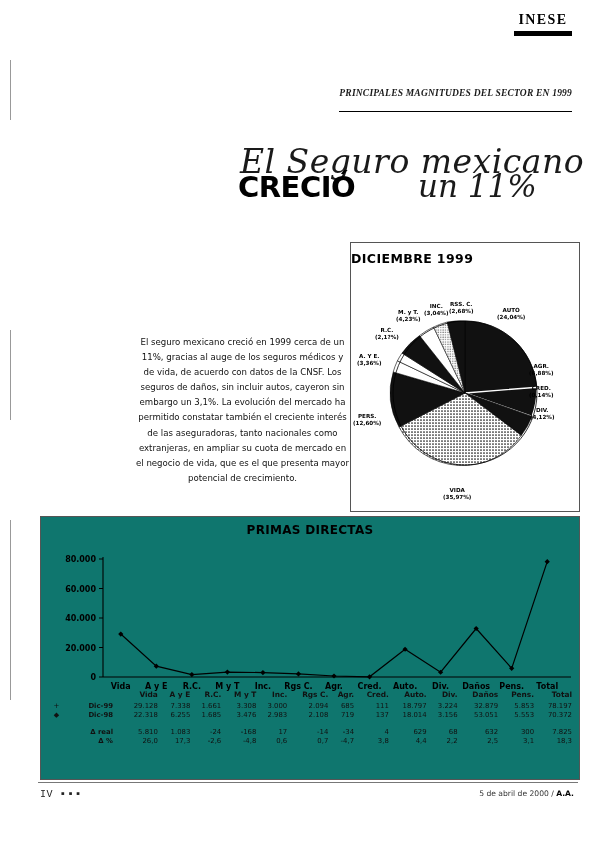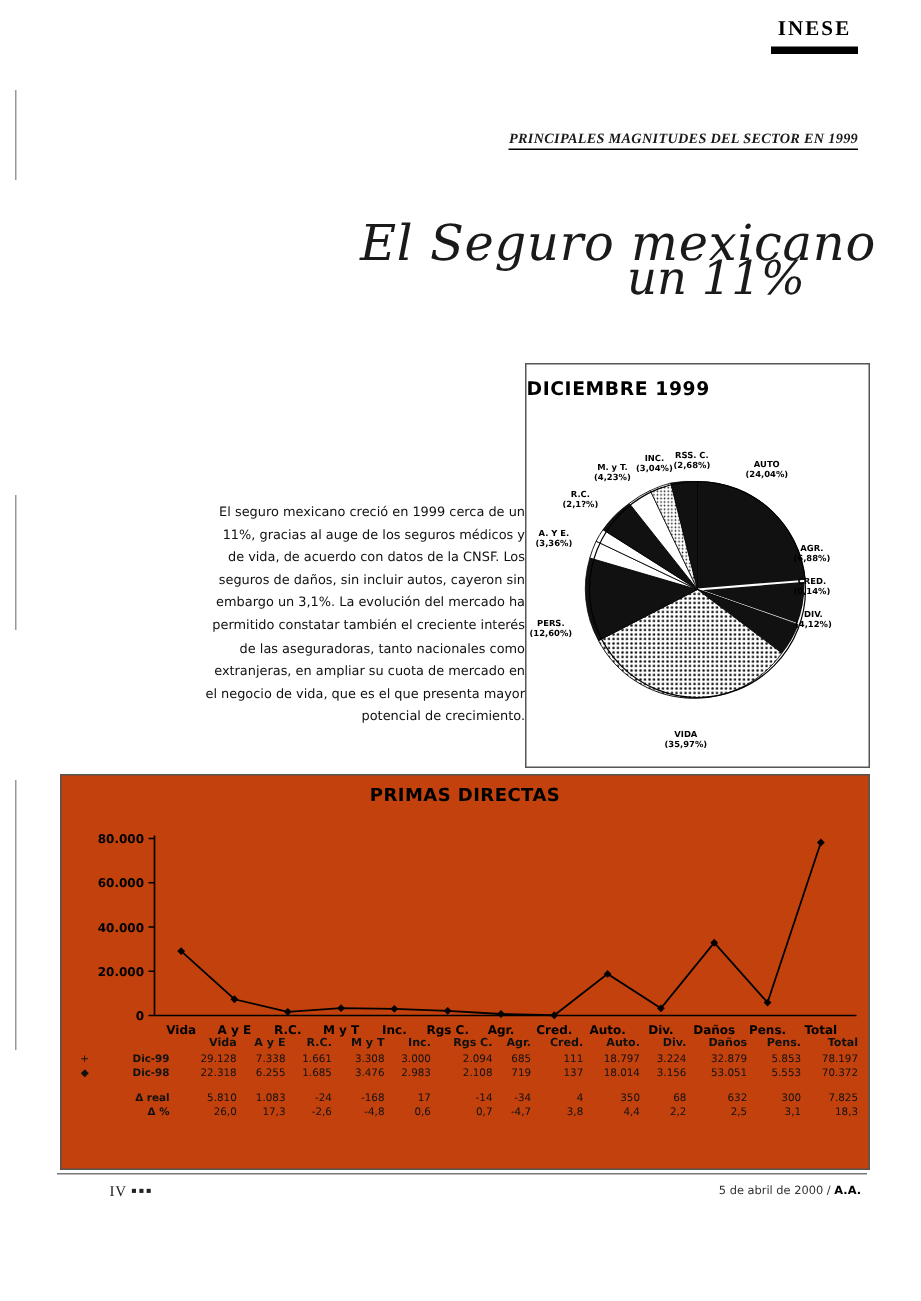--- a/index.html
+++ b/index.html
@@ -55,21 +55,21 @@
 
   .kicker {
     position: absolute;
     right: 42px; top: 88px;
     font-family: "Liberation Serif", serif;
     font-style: italic;
     font-weight: bold;
     font-size: 9.5px;
     letter-spacing: 0.2px;
     border-bottom: 1px solid #000;
-    padding-bottom: 1px;
+    padding-bottom: 13px;
     color: #1a1a1a;
   }
 
   
   .headline {
     position: absolute;
     left: 190px; top: 142px;
     width: 400px;
     height: 72px;
   }
@@ -102,21 +102,21 @@
     font-size: 31px;
     white-space: nowrap;
     color: #1a1a1a;
   }
 
   
   .intro-block {
     position: absolute;
     left: 135px; top: 335px;
     width: 215px;
-    text-align: right;
+    text-align: center;
     font-family: "DejaVu Sans", "Liberation Sans", sans-serif;
     font-size: 8.6px;
     line-height: 15.1px;
     color: #111;
   }
 
   .pie-panel {
     position: absolute;
     left: 350px; top: 242px;
     width: 228px; height: 268px;
@@ -148,21 +148,21 @@
     color: #000;
     white-space: nowrap;
   }
 
   
   .chart-panel {
     position: absolute;
     left: 40px; top: 516px;
     width: 538px; height: 262px;
     border: 1px solid #555;
-    background: #c2410c;
+    background: #0f766e;
   }
   .chart-title {
     position: absolute;
     left: 0; top: 6px; width: 100%;
     text-align: center;
     font-family: "DejaVu Sans", "Liberation Sans", sans-serif;
     font-weight: bold;
     font-size: 12px;
     letter-spacing: 0.3px;
     color: #000;
@@ -220,25 +220,24 @@
   
   .footer-rule {
     position: absolute;
     left: 38px; top: 782px;
     width: 540px;
     border-top: 1px solid #777;
   }
   .folio {
     position: absolute;
     left: 40px; top: 788px;
-    font-family: Liberation Serif, serif;
+    font-family: Liberation Mono, monospace;
     font-size: 10px;
     letter-spacing: 0.5px;
     color: #222;
-    margin-left: 33px;
   }
   .folio .dots { font-size: 11px; letter-spacing: 1px; }
   .credit {
     position: absolute;
     right: 40px; top: 789px;
     font-family: "DejaVu Sans", "Liberation Sans", sans-serif;
     font-size: 7.6px;
     color: #333;
   }
   .credit b { color: #000; }
@@ -263,20 +262,21 @@
   <div class="inese-wrap">
     <div class="inese">INESE</div>
     <div class="inese-rule"></div>
   </div>
 
 
   <div class="kicker">PRINCIPALES MAGNITUDES DEL SECTOR EN 1999</div>
 
   <div class="headline">
     <div class="serif-line">El Seguro mexicano</div>
+    <div class="bold-line">CRECIÓ</div>
     <div class="bold-tail">un 11%</div>
   </div>
 
   <div class="intro-block">El seguro mexicano creció en 1999 cerca de un 11%, gracias al auge de los seguros médicos y de vida, de acuerdo con datos de la CNSF. Los seguros de daños, sin incluir autos, cayeron sin embargo un 3,1%. La evolución del mercado ha permitido constatar también el creciente interés de las aseguradoras, tanto nacionales como extranjeras, en ampliar su cuota de mercado en el negocio de vida, que es el que presenta mayor potencial de crecimiento.</div>
 
   <div class="pie-panel">
     <div class="pie-title">DICIEMBRE 1999</div>
 
     <svg class="pie-canvas" viewBox="0 0 228 240">
       <defs>
@@ -447,21 +447,21 @@
           <td class="marker"></td>
           <td class="rowhead">Δ real</td>
           <td>5.810</td>
           <td>1.083</td>
           <td>-24</td>
           <td>-168</td>
           <td>17</td>
           <td>-14</td>
           <td>-34</td>
           <td>4</td>
-          <td>350</td>
+          <td>629</td>
           <td>68</td>
           <td>632</td>
           <td>300</td>
           <td>7.825</td>
         </tr>
         <tr>
           <td class="marker"></td>
           <td class="rowhead">Δ %</td>
           <td>26,0</td>
           <td>17,3</td>

